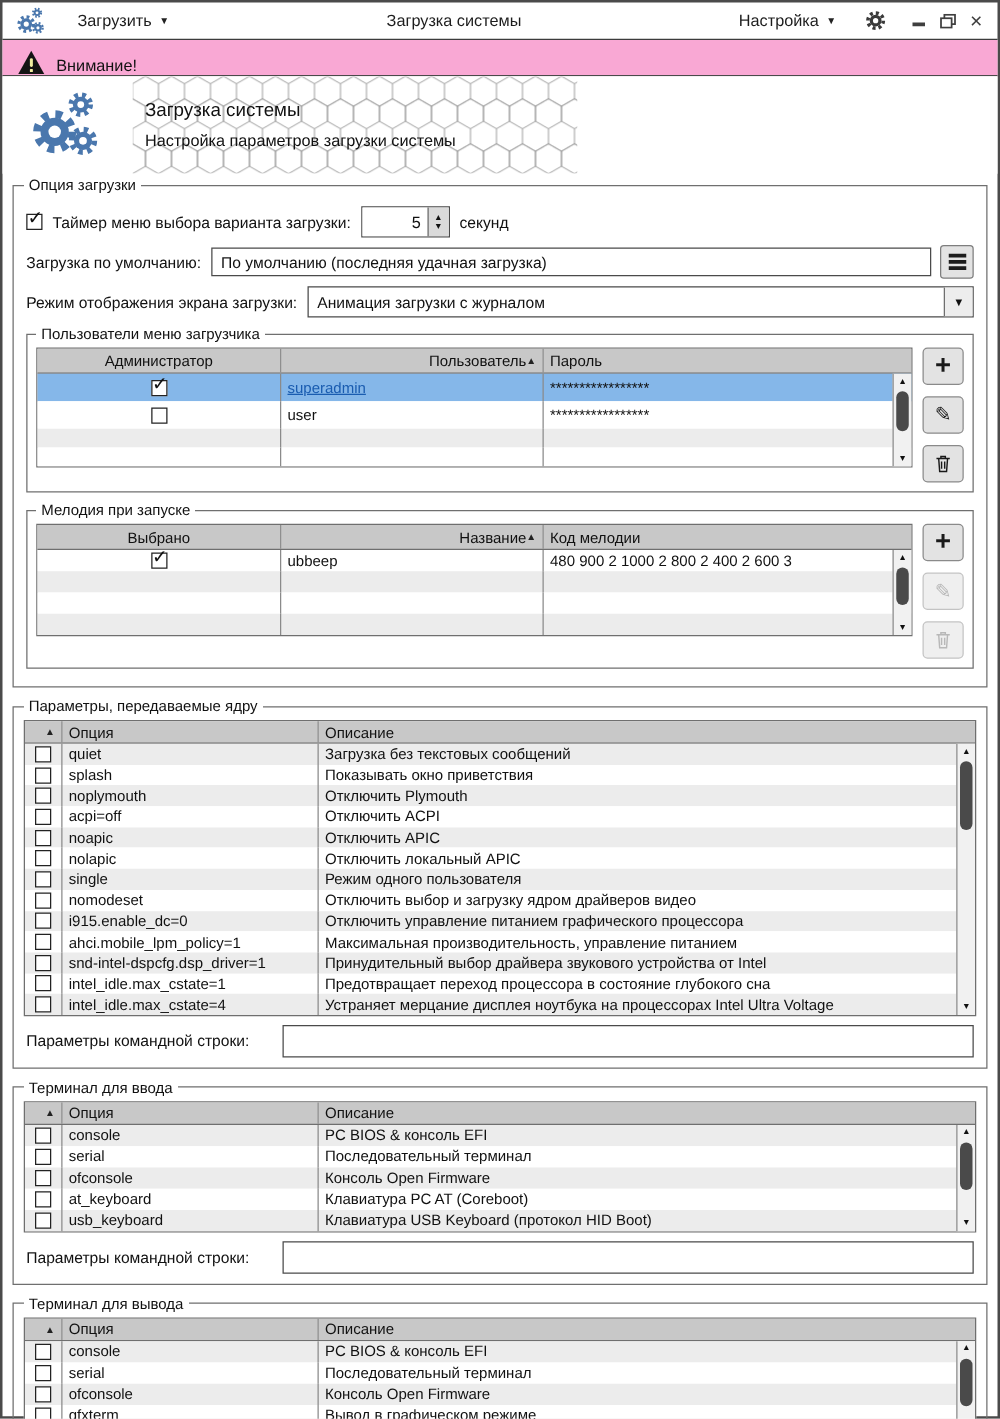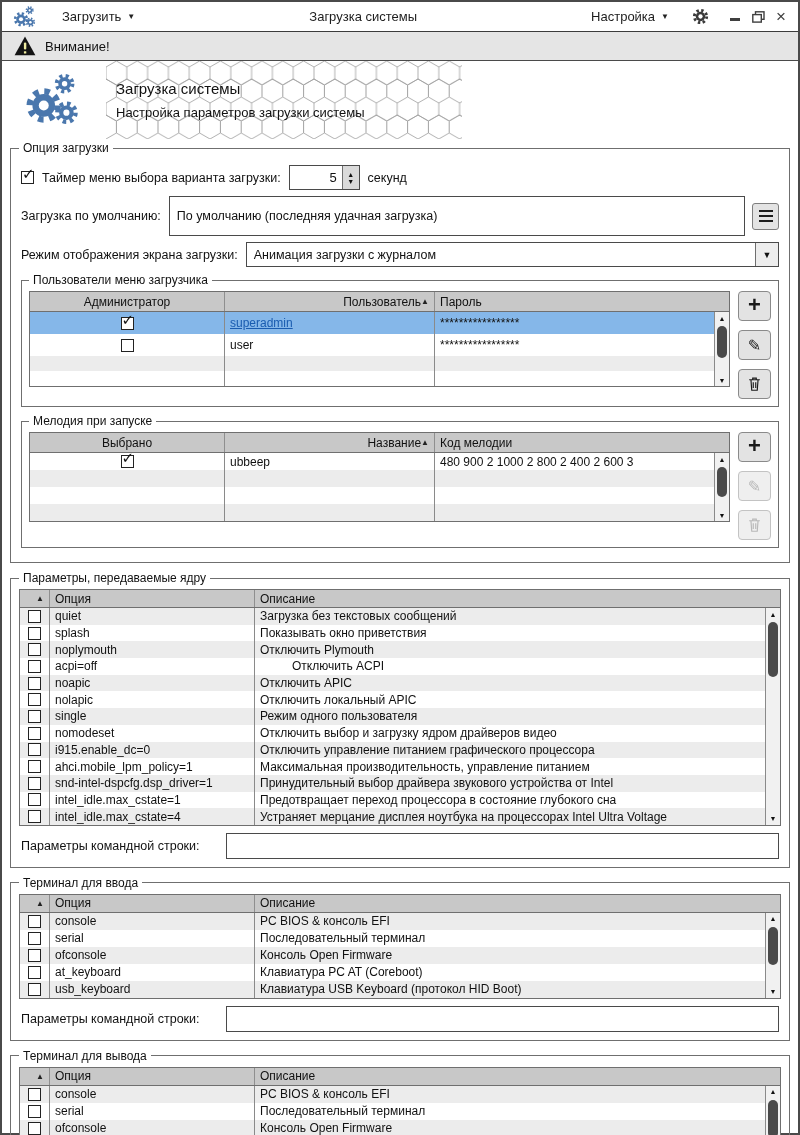--- a/index.html
+++ b/index.html
@@ -17,22 +17,22 @@
   .tb-center { flex:1; text-align:center; }
   .menu-btn { display:flex; align-items:center; gap:6px; cursor:default; padding:2px 4px; }
   .caret { font-size:8px; color:#222; }
   .winctl { display:flex; align-items:center; gap:9px; margin-left:10px; }
   .ctl { width:14px; height:14px; display:flex; align-items:center; justify-content:center;
          color:#3f3f3f; font-size:14px; }
   .min-bar { width:10px; height:3px; background:#3f3f3f; margin-top:6px; }
   .close-x { font-size:17px; line-height:10px; color:#3f3f3f; }
 
   
-  .warnbar { height:29px; flex:0 0 29px; background:#e5e5e5; border-bottom:1px solid #4a4a4a;
-             display:flex; align-items:center; gap:9px; padding:0 12px; font-size:13px; color:#111; }
+  .warnbar { height:29px; flex:0 0 29px; background:#f9a8d4; border-bottom:1px solid #4a4a4a;
+             display:flex; align-items:flex-end; gap:9px; padding:0 12px; font-size:13px; color:#111; }
 
   
   .appheader { height:78px; flex:0 0 78px; position:relative; display:flex; align-items:center;
                padding-left:20px; background:#fff; overflow:hidden; }
   .hexbg { position:absolute; left:104px; top:0; pointer-events:none; }
   .appheader .logo { position:relative; z-index:1; }
   .htext { position:relative; z-index:1; margin-left:36px; }
   .htitle { font-size:15px; color:#111; margin-bottom:8px; }
   .hsub   { font-size:13px; color:#111; }
 
@@ -51,21 +51,21 @@
 
   
   .spin { display:flex; height:25px; border:1px solid #4a4a4a; margin-right:8px; }
   .spin-val { width:52px; background:#fff; display:flex; align-items:center; justify-content:flex-end;
               padding:0 5px; font-size:13px; }
   .spin-btns { width:17px; background:#dadada; border-left:1px solid #6f6f6f; display:flex;
                flex-direction:column; align-items:center; justify-content:center; line-height:7px; }
   .spin-btns span { font-size:7px; color:#111; }
 
   
-  .txtfield { flex:1; height:40px; border:1px solid #4a4a4a; background:#fff; display:flex;
+  .txtfield { flex:1; height:23px; border:1px solid #4a4a4a; background:#fff; display:flex;
               align-items:center; padding:0 7px; font-size:12.5px; }
   .combo { flex:1; height:25px; border:1px solid #4a4a4a; background:#fff; display:flex; align-items:stretch; }
   .combo-text { flex:1; display:flex; align-items:center; padding:0 7px; font-size:12.5px; }
   .combo-arrow { width:23px; border-left:1px solid #6f6f6f; background:#ededed;
                  display:flex; align-items:center; justify-content:center; font-size:9px; color:#111; }
 
   .sqbtn { width:27px; height:27px; margin-left:7px; border:1px solid #7e7e7e; border-radius:3px;
            background:#e3e3e3; display:flex; flex-direction:column; gap:2.5px;
            align-items:center; justify-content:center; }
   .hbar { width:14px; height:2.6px; background:#1c1c1c; }
@@ -397,21 +397,21 @@
               <span class="cb"></span>
             </div>
             <div class="tcell" style="width: 205px;">noplymouth</div>
             <div class="tcell" style="flex: 1 1 0%;">Отключить Plymouth</div>
           </div>
           <div class="trow">
             <div class="tcell ctr" style="width: 30px;">
               <span class="cb"></span>
             </div>
             <div class="tcell" style="width: 205px;">acpi=off</div>
-            <div class="tcell" style="flex: 1 1 0%; margin-left: 32px;">Отключить ACPI</div>
+            <div class="tcell" style="flex: 1 1 0%;">Отключить ACPI</div>
           </div>
           <div class="trow alt">
             <div class="tcell ctr" style="width: 30px;">
               <span class="cb"></span>
             </div>
             <div class="tcell" style="width: 205px;">noapic</div>
             <div class="tcell" style="flex: 1 1 0%;">Отключить APIC</div>
           </div>
           <div class="trow">
             <div class="tcell ctr" style="width: 30px;">

